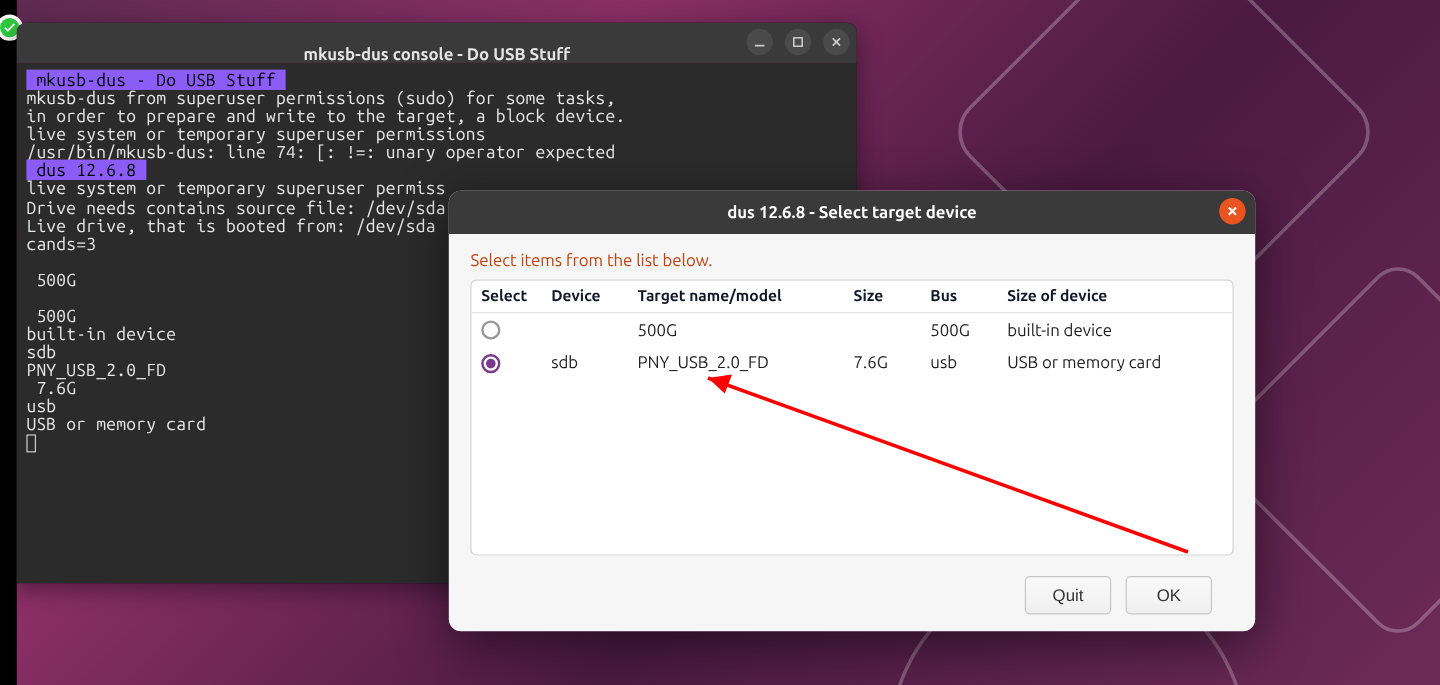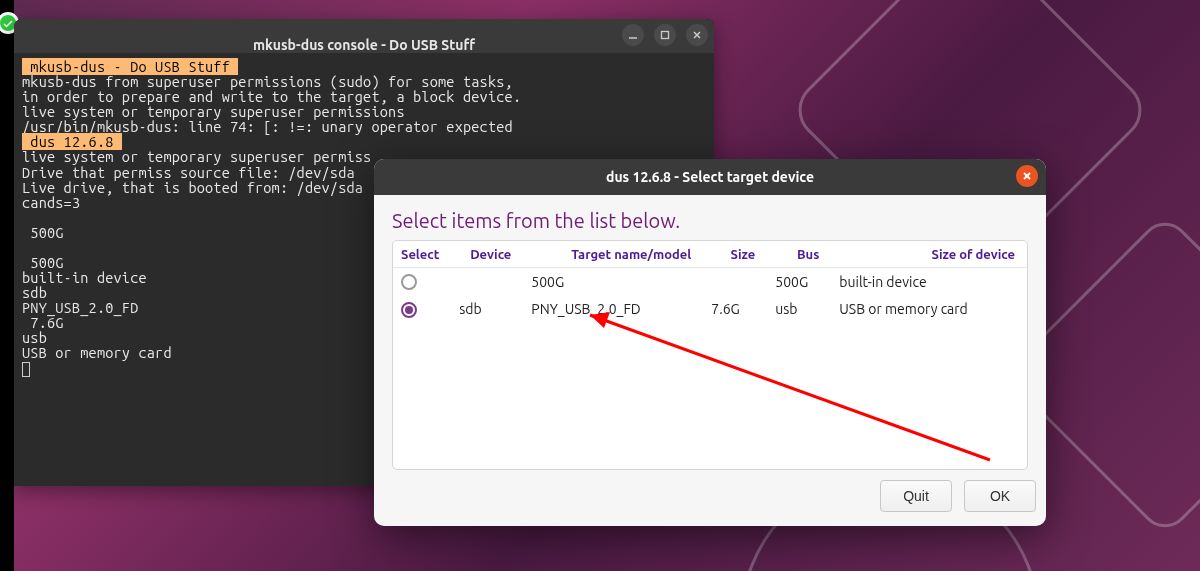--- a/index.html
+++ b/index.html
@@ -52,21 +52,21 @@
     background:#2b2b2b;
     color:#e8e8e8;
     font-family: "Ubuntu Mono","DejaVu Sans Mono",monospace;
     font-size:14.5px; line-height:1.04;
     padding:6px 8px;
     height:433px;
     white-space:pre;
     overflow:hidden;
     letter-spacing:0.2px;
   }
-  .hl { background:#fdba74; color:#000; }
+  .hl { background:#8b5cf6; color:#000; }
   .cursor {
     display:inline-block; width:8px; height:15px;
     border:1px solid #ccc; vertical-align:text-bottom;
   }
 
   
   .dialog {
     position:absolute; left:374px; top:159px; width:672px; height:367px;
     background:#f6f6f6;
     border-radius:10px;
@@ -81,44 +81,44 @@
     position:relative;
   }
   .dlg-close {
     position:absolute; right:8px; top:6px;
     width:22px; height:22px; border-radius:50%;
     background:#e95420; color:#fff;
     display:flex; align-items:center; justify-content:center;
     cursor:pointer;
   }
   .dlg-content { padding:14px 18px 0 18px; flex:1; color:#333; }
-  .dlg-instr { font-size:20px; color:#701a75; margin-bottom:8px; }
+  .dlg-instr { font-size:14px; color:#c2410c; margin-bottom:8px; }
   .device-list {
     border:1px solid #d5d5d5; border-radius:5px;
     background:#fff; height:230px;
     overflow:auto;
   }
   table.dev { width:100%; border-collapse:collapse; font-size:14px; }
   table.dev th {
-    text-align:right; color:#4c1d95; font-weight:600; padding:6px 12px 6px 8px;
+    text-align:left; color:#0f172a; font-weight:600; padding:6px 12px 6px 8px;
     border-bottom:1px solid #e5e5e5; font-size:13px;
   }
   table.dev td { padding:5px 12px 5px 8px; color:#222; }
   .radio {
     width:16px; height:16px; border-radius:50%;
     border:2px solid #999; display:inline-block; position:relative;
     vertical-align:middle;
   }
   .radio.checked { border-color:#7a3b8f; }
   .radio.checked::after {
     content:""; position:absolute; left:2px; top:2px;
     width:8px; height:8px; border-radius:50%; background:#7a3b8f;
   }
   .dlg-buttons {
-    padding:10px 10px 14px;
+    padding:10px 36px 14px;
     display:flex; justify-content:flex-end; gap:12px;
   }
   .dlg-buttons button {
     min-width:72px; height:32px;
     border:1px solid #c7c7c7; border-radius:4px;
     background:linear-gradient(#fafafa,#efefef);
     font-size:14px; color:#333; cursor:pointer;
   }
 
   
@@ -163,21 +163,21 @@
       </div>
     </div>
   </div>
   <div class="term-body"><span class="hl"> mkusb-dus - Do USB Stuff </span>
 <span>mkusb-dus from superuser permissions (sudo) for some tasks,</span>
 <span>in order to prepare and write to the target, a block device.</span>
 <span>live system or temporary superuser permissions</span>
 <span>/usr/bin/mkusb-dus: line 74: [: !=: unary operator expected</span>
 <span class="hl"> dus 12.6.8 </span>
 <span>live system or temporary superuser permiss</span>
-<span>Drive that permiss source file: /dev/sda</span>
+<span>Drive needs contains source file: /dev/sda</span>
 <span>Live drive, that is booted from: /dev/sda</span>
 <span>cands=3</span>
 <span></span>
 <span> 500G</span>
 <span></span>
 <span> 500G</span>
 <span>built-in device</span>
 <span>sdb</span>
 <span>PNY_USB_2.0_FD</span>
 <span> 7.6G</span>

